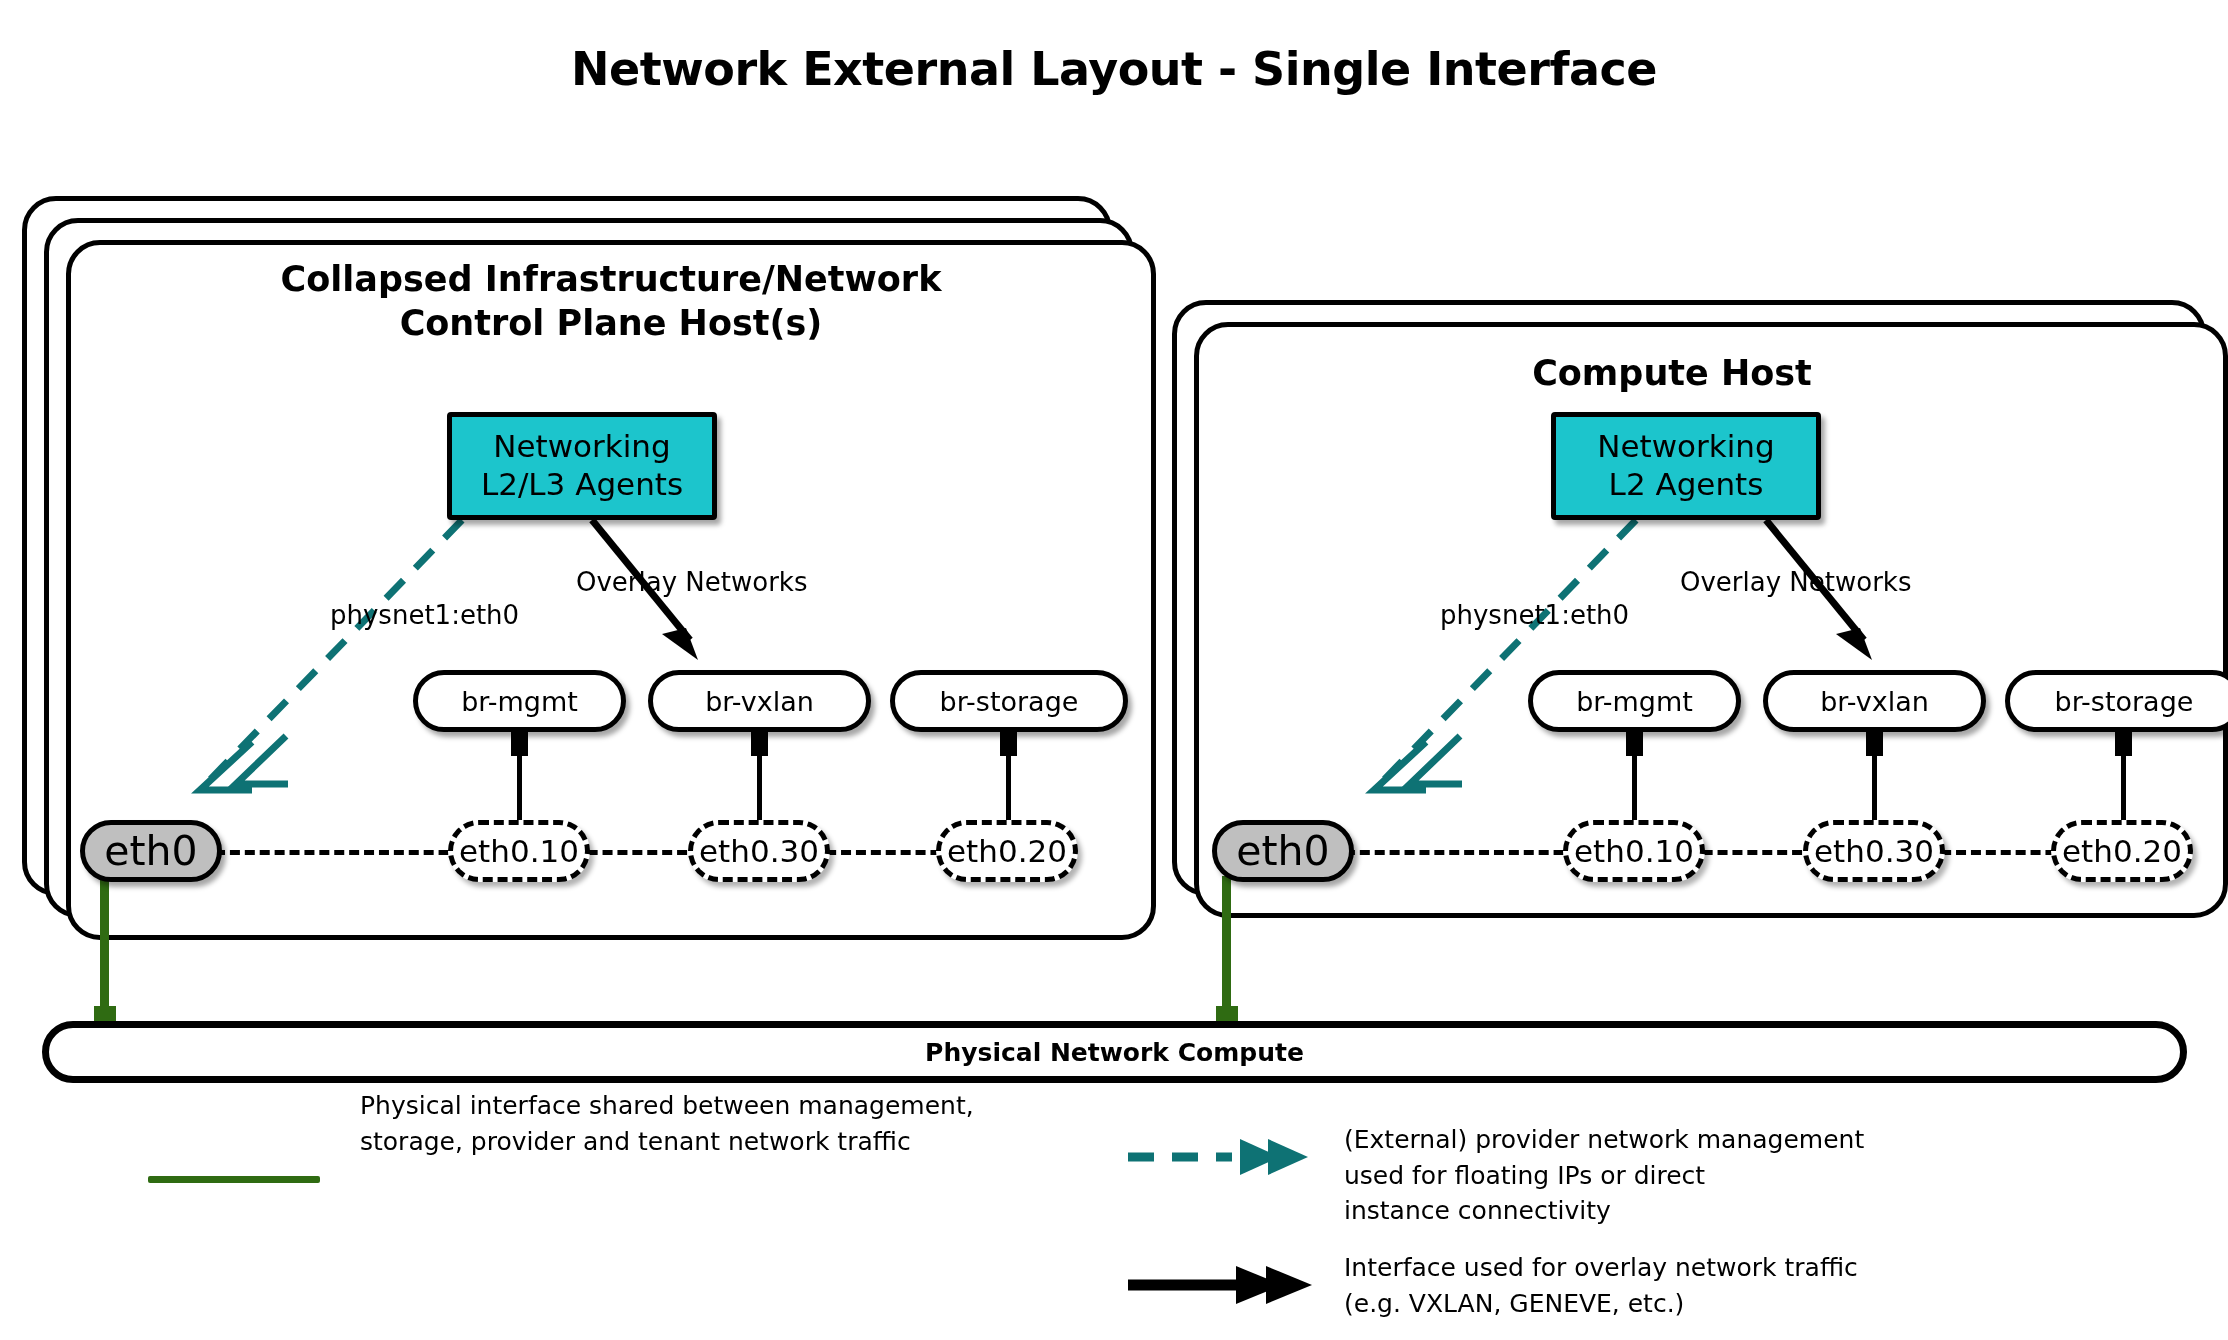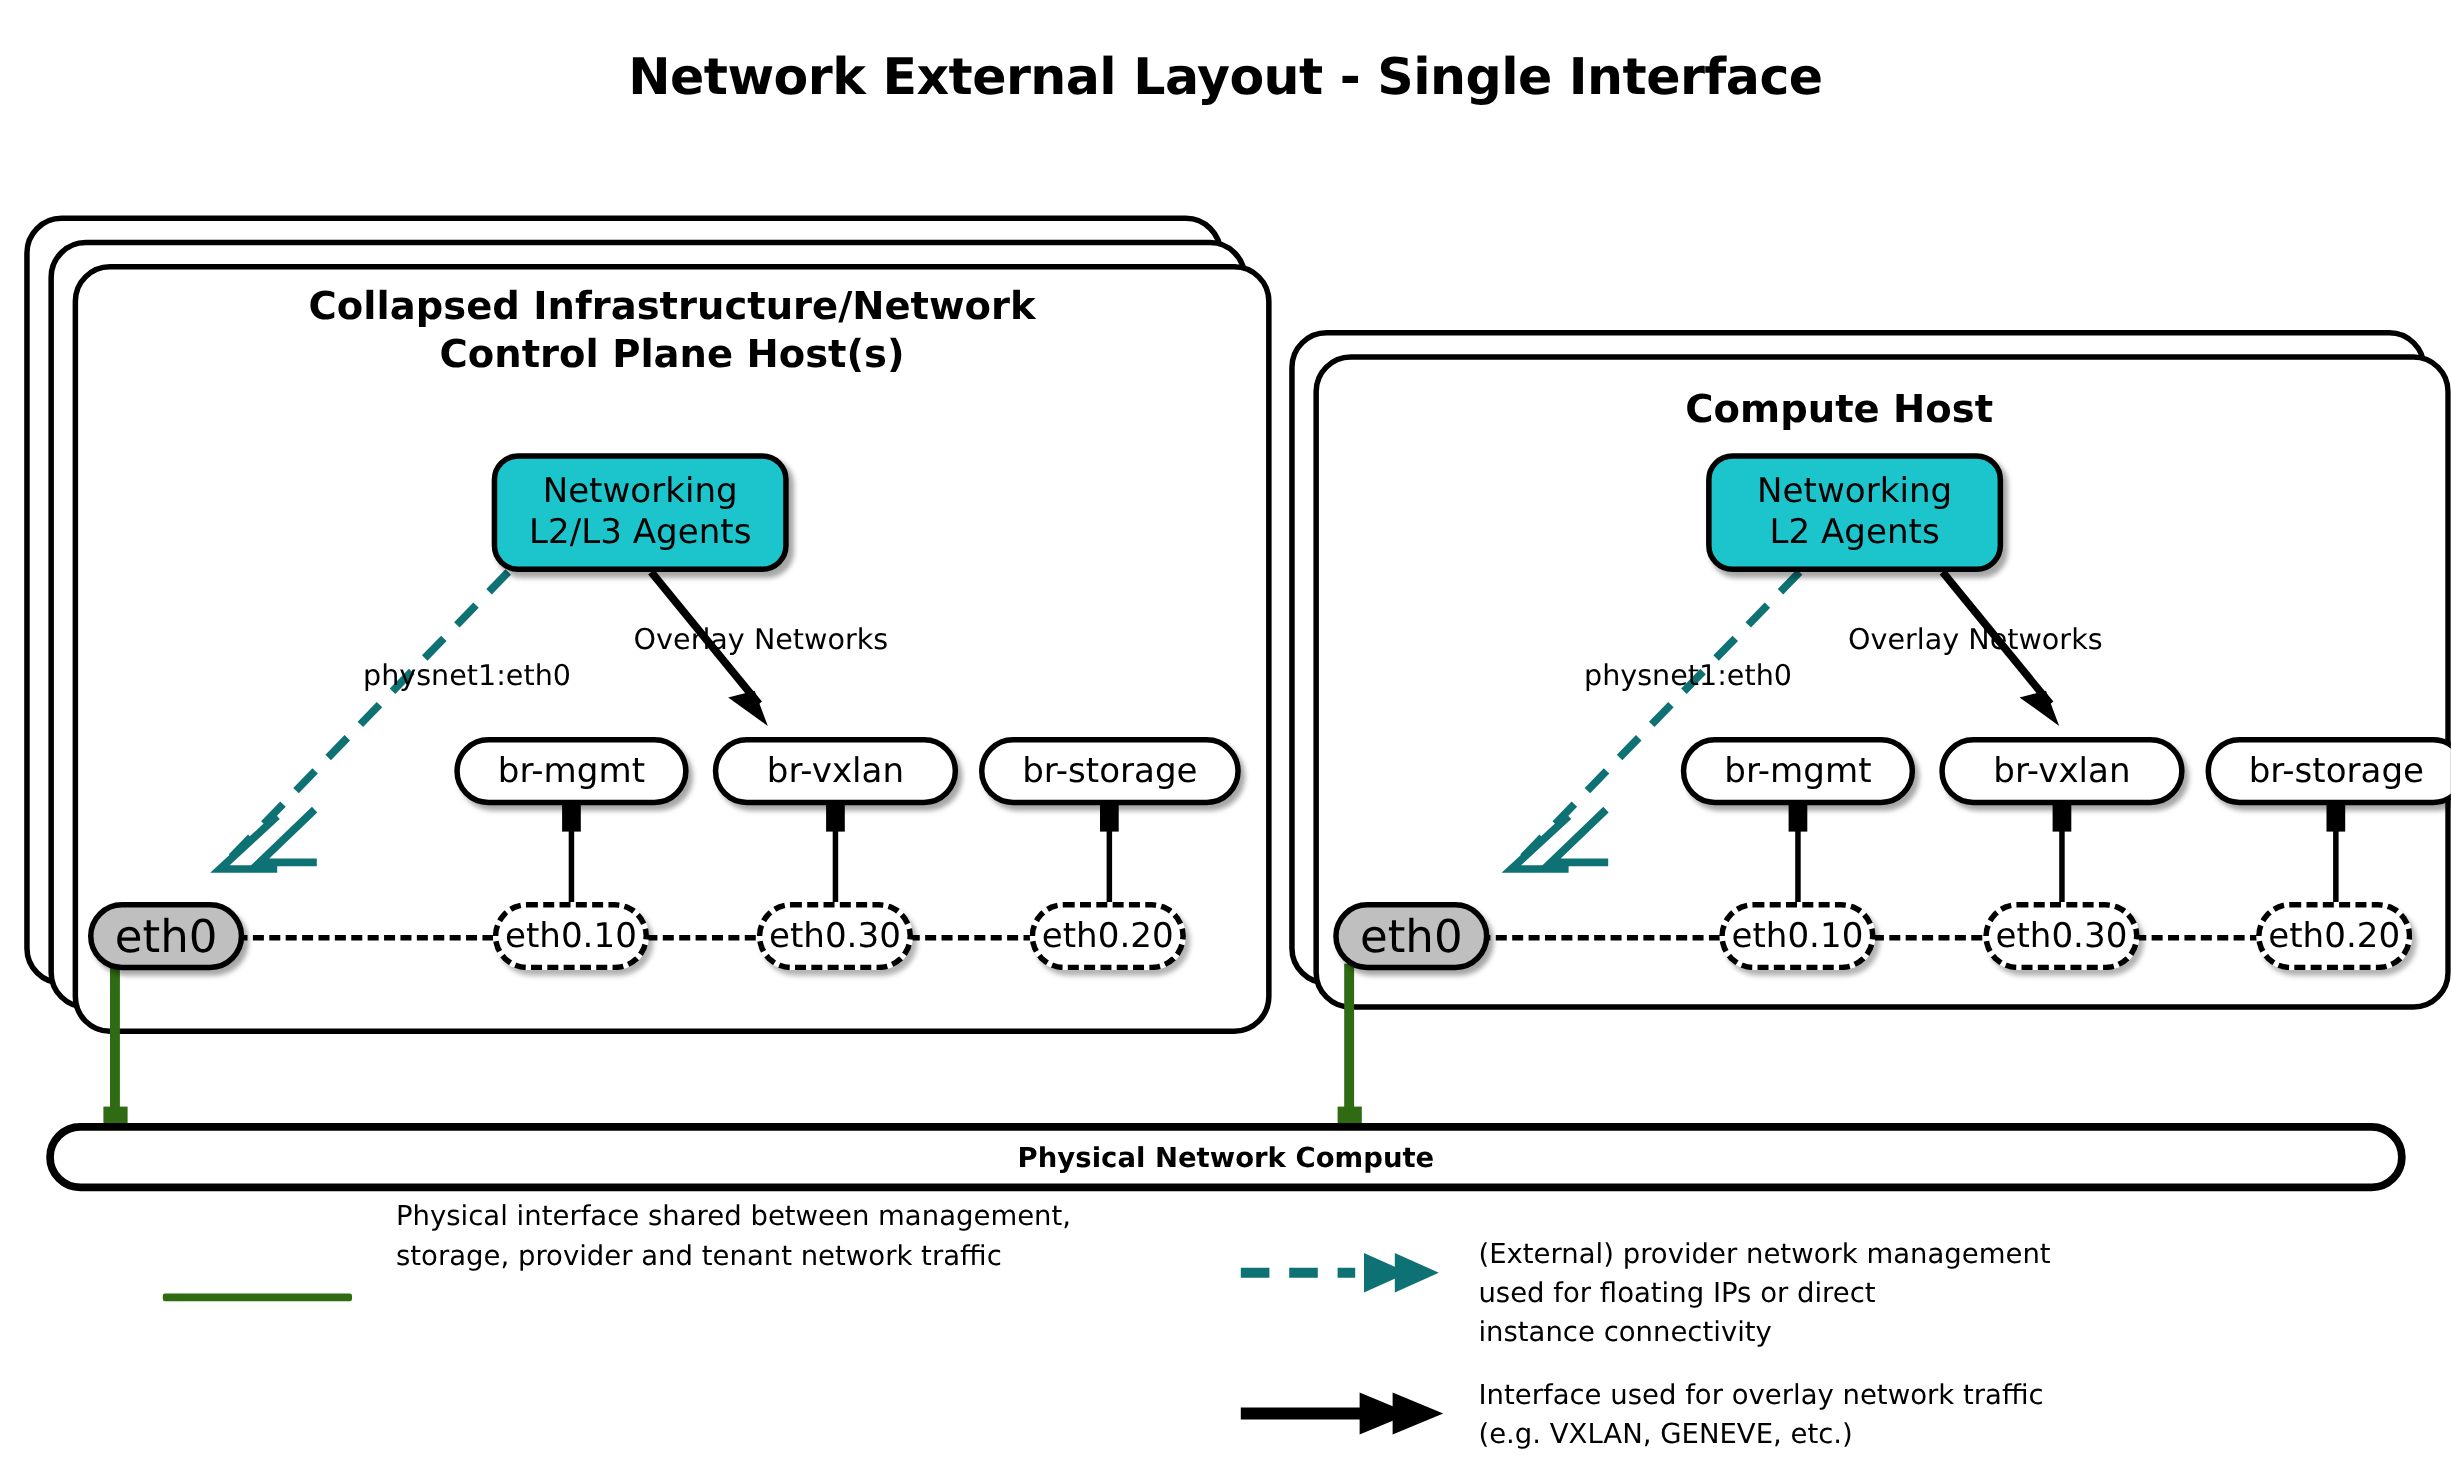--- a/index.html
+++ b/index.html
@@ -59,31 +59,31 @@
     align-items: center;
     justify-content: center;
     box-sizing: border-box;
     color: #000;
     z-index: 10;
     text-align: center;
   }
   .node-agents {
     background: #1CC5CC;
     border: 5px solid #000000;
-    border-radius: 24px;
+    border-radius: 4px;
     font-size: 31px;
     line-height: 1.22;
     white-space: pre-line;
     box-shadow: 4px 5px 5px rgba(0,0,0,0.35);
   }
   .node-bridge {
     background: #ffffff;
     border: 5px solid #000000;
     border-radius: 32px;
-    font-size: 31px;
+    font-size: 27px;
     box-shadow: 4px 5px 5px rgba(0,0,0,0.35);
   }
   .node-vlan {
     background: #ffffff;
     border: 5px dashed #000000;
     border-radius: 32px;
     font-size: 31px;
     box-shadow: 4px 5px 5px rgba(0,0,0,0.30);
   }
   .node-eth {

